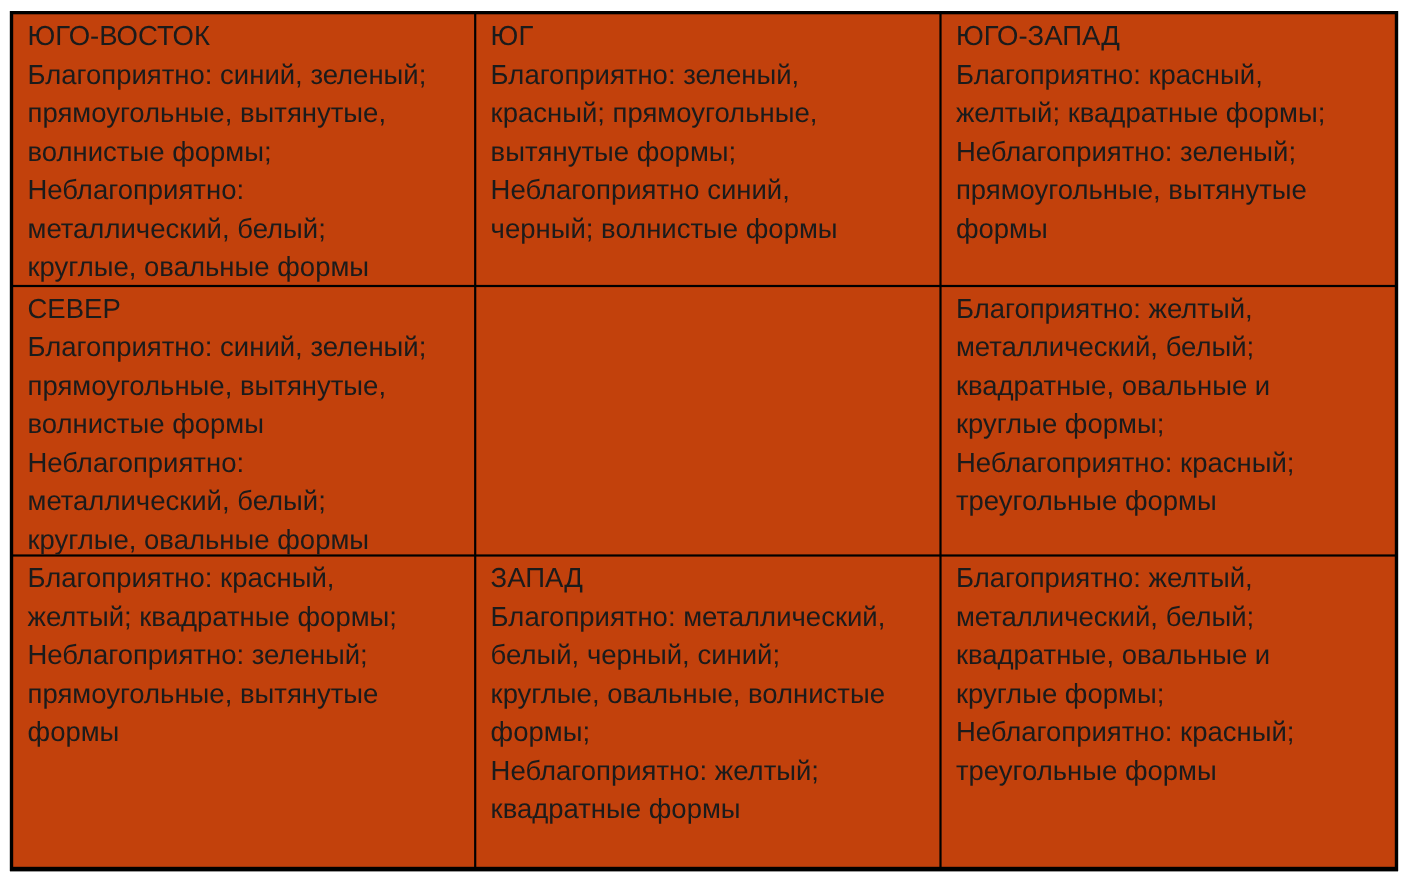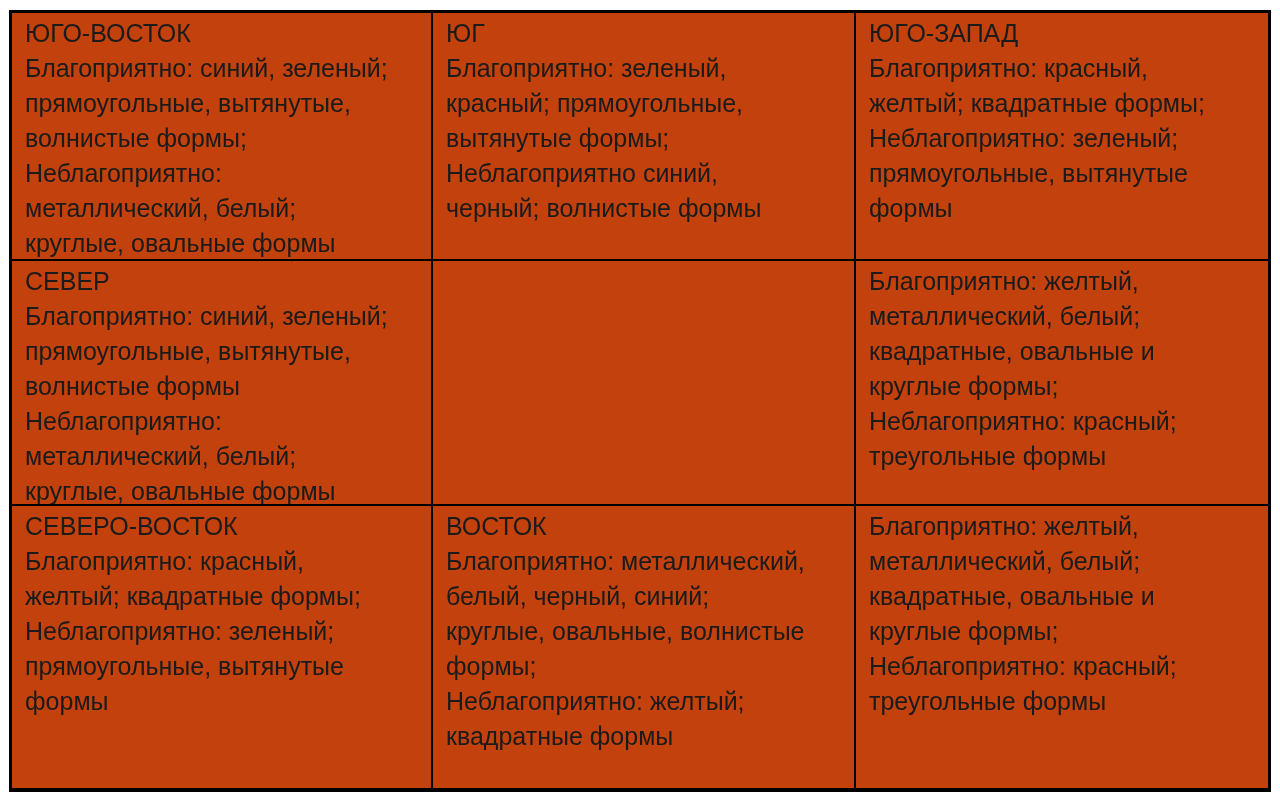--- a/index.html
+++ b/index.html
@@ -91,30 +91,29 @@
   <div class="cell">
     <div class="cell-body">Благоприятно: желтый,
 металлический, белый;
 квадратные, овальные и
 круглые формы;
 Неблагоприятно: красный;
 треугольные формы</div>
   </div>
 
   <div class="cell">
-    <div class="cell-title">СЕВЕРО-ВОСТОК</div>
     <div class="cell-body">Благоприятно: красный,
 желтый; квадратные формы;
 Неблагоприятно: зеленый;
 прямоугольные, вытянутые
 формы</div>
   </div>
 
   <div class="cell">
-    <div class="cell-title">ВОСТОК</div>
+    <div class="cell-title">ЗАПАД</div>
     <div class="cell-body">Благоприятно: металлический,
 белый, черный, синий;
 круглые, овальные, волнистые
 формы;
 Неблагоприятно: желтый;
 квадратные формы</div>
   </div>
 
   <div class="cell">
     <div class="cell-body">Благоприятно: желтый,

